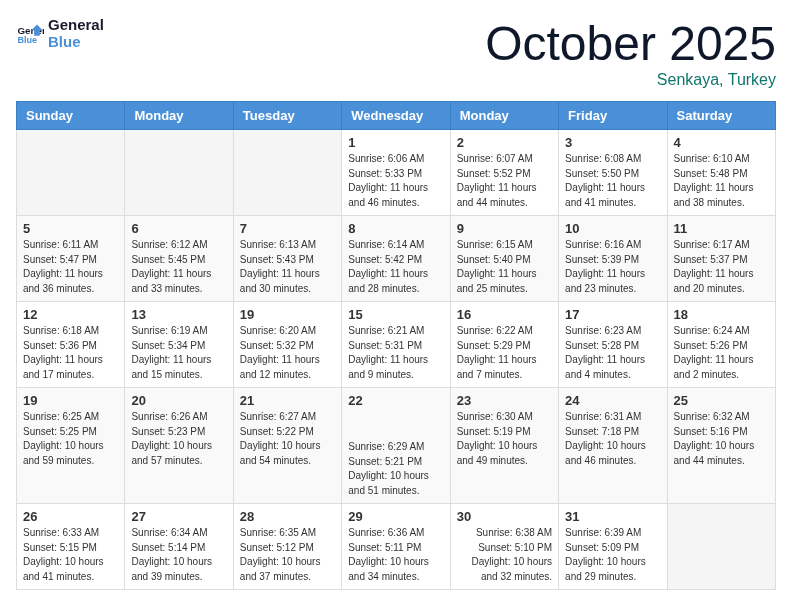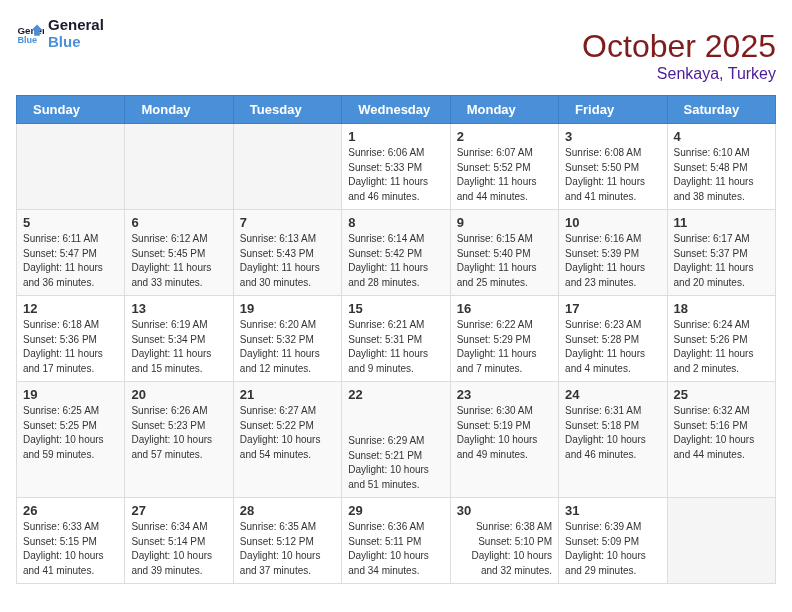--- a/index.html
+++ b/index.html
@@ -22,40 +22,39 @@
       gap: 4px;
     }
     .logo-icon {
       width: 28px;
       height: 28px;
     }
     .title-block {
       text-align: right;
     }
     .month-title {
-      font-size: 32px;
+      font-size: 48px;
       font-weight: normal;
-      color: #7f1d1d;
-      margin-top: 12px;
+      color: #0f172a;
     }
     .subtitle {
       font-size: 16px;
-      color: #4c1d95;
+      color: #0f766e;
     }
     .calendar {
       width: 100%;
       border-collapse: collapse;
       border: 1px solid #ccc;
     }
     .calendar th {
       background: #4a90d9;
       color: #fff;
       font-size: 13px;
       font-weight: bold;
-      padding: 6px 16px;
+      padding: 6px 9px;
       text-align: left;
       border: 1px solid #3a7ec5;
     }
     .calendar td {
       vertical-align: top;
       padding: 5px 6px;
       border: 1px solid #ddd;
       width: calc(100% / 7);
       min-height: 90px;
       font-size: 10.5px;
@@ -258,21 +257,21 @@
         </td>
         <td>
           <span class="day-num">23</span>
           <div class="day-info" style="white-space: pre-line;">Sunrise: 6:30 AM
 Sunset: 5:19 PM
 Daylight: 10 hours and 49 minutes.</div>
         </td>
         <td>
           <span class="day-num">24</span>
           <div class="day-info" style="white-space: pre-line;">Sunrise: 6:31 AM
-Sunset: 5:18 PM
+Sunset: 7:18 PM
 Daylight: 10 hours and 46 minutes.</div>
         </td>
         <td>
           <span class="day-num">25</span>
           <div class="day-info" style="white-space: pre-line;">Sunrise: 6:32 AM
 Sunset: 5:16 PM
 Daylight: 10 hours and 44 minutes.</div>
         </td>
       </tr>
       <tr>

